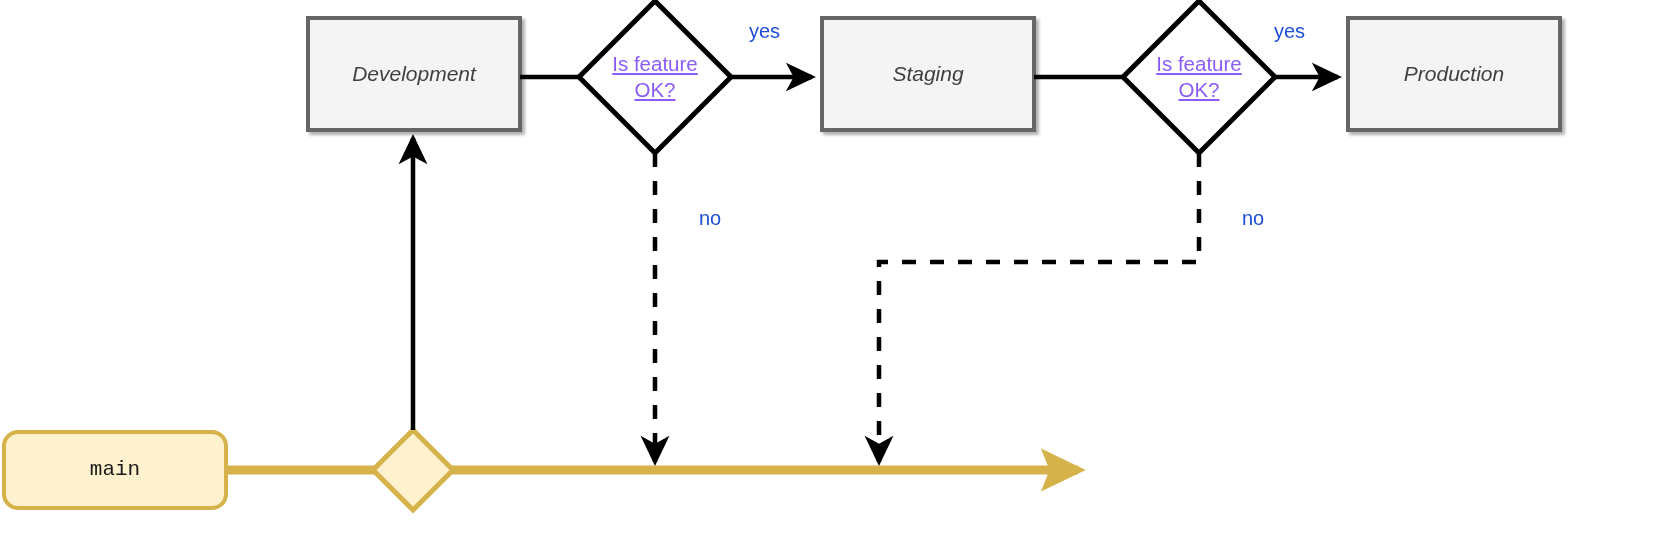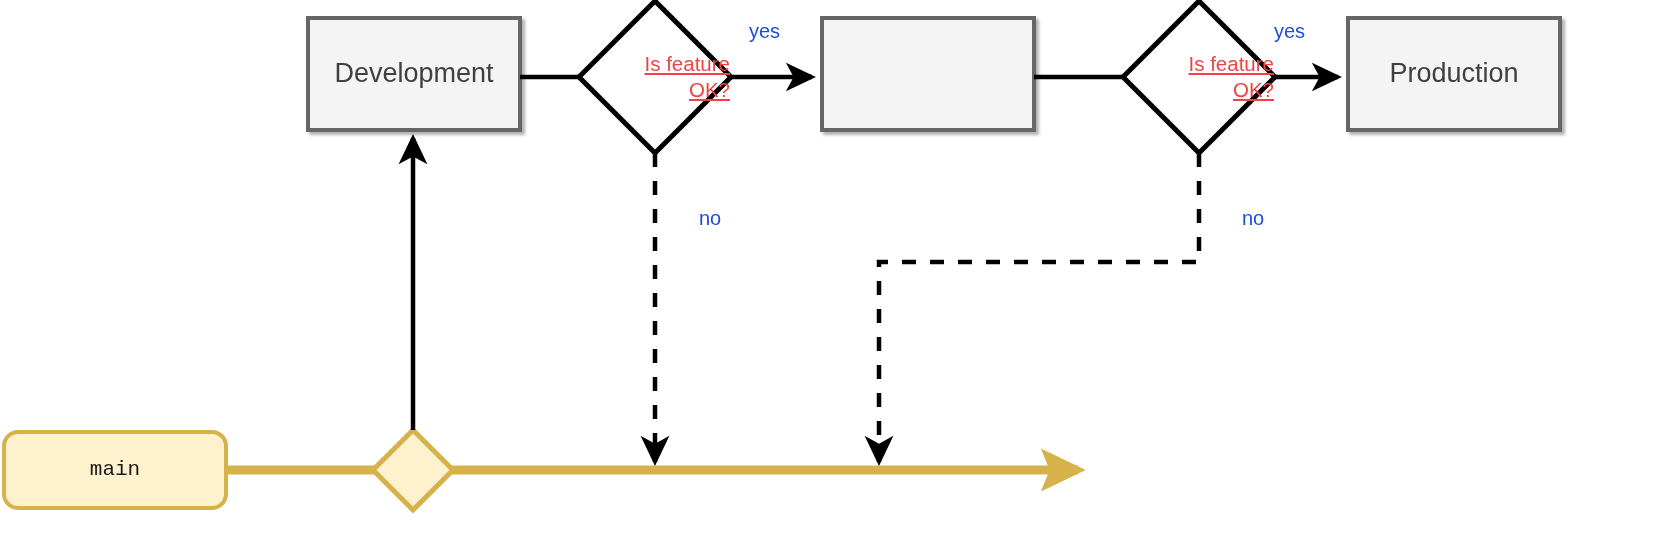--- a/index.html
+++ b/index.html
@@ -26,29 +26,29 @@
     position: absolute;
     display: flex;
     align-items: center;
     justify-content: center;
     text-align: center;
     color: #333333;
     pointer-events: none;
     line-height: 1.18;
   }
   .proc-label {
-    font-size: 27px;
+    font-size: 21px;
     color: #404040;
+    font-style: italic;
   }
   .diamond-label {
     font-size: 20.5px;
-    color: #ef4444;
+    color: #8b5cf6;
     text-decoration: underline;
     line-height: 1.28;
-    align-items: flex-end;
   }
   .branch-label {
     font-family: "Liberation Mono", monospace;
     font-size: 21px;
     color: #1a1a1a;
   }
   .edge-label {
     position: absolute;
     font-size: 20px;
     color: #1d4ed8;
@@ -137,20 +137,21 @@
     </g>
   </svg>
 
   <div class="node-label proc-label" style="left:308px; top:18px; width:212px; height:112px;">Development</div>
 
   <div class="node-label diamond-label" style="left:580px; top:47px; width:150px; height:60px; flex-direction:column;">
     <span>Is feature</span>
     <span>OK?</span>
   </div>
 
+  <div class="node-label proc-label" style="left:822px; top:18px; width:212px; height:112px;">Staging</div>
 
   <div class="node-label diamond-label" style="left:1124px; top:47px; width:150px; height:60px; flex-direction:column;">
     <span>Is feature</span>
     <span>OK?</span>
   </div>
 
   <div class="node-label branch-label" style="left:4px; top:432px; width:222px; height:76px;">main</div>
 
   <div class="node-label proc-label" style="left:1348px; top:18px; width:212px; height:112px;">Production</div>
 

